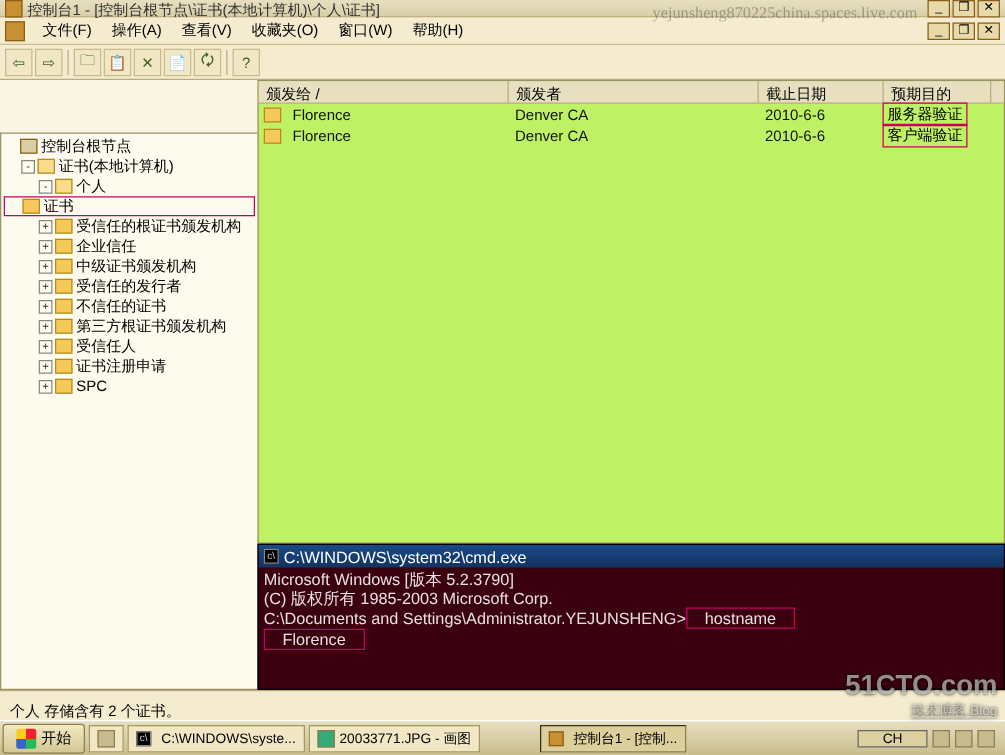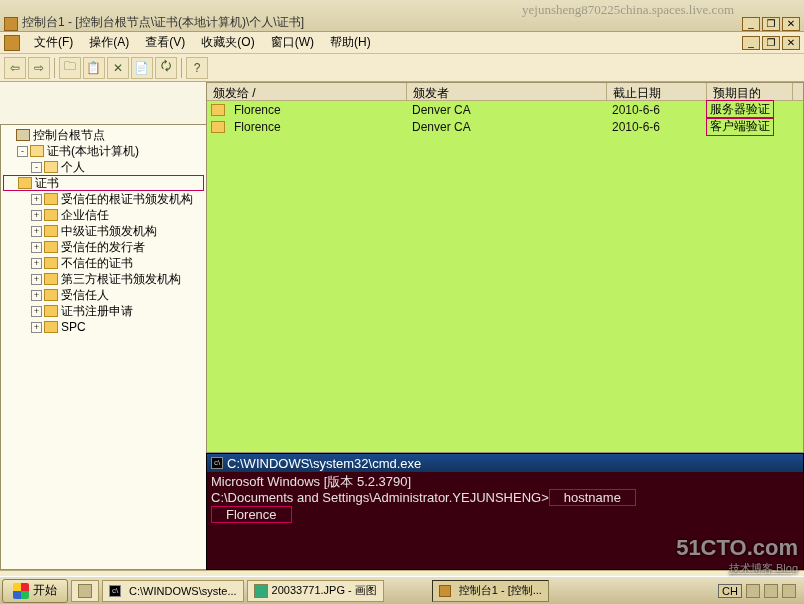--- a/index.html
+++ b/index.html
@@ -1,19 +1,19 @@
 <!DOCTYPE html>
 <html><head>
 <meta charset="utf-8">
 <style>
   * { box-sizing: border-box; margin: 0; padding: 0; font-family: "SimSun", "Tahoma", sans-serif; }
   body { width: 804px; height: 604px; background: #f5ecd0; font-size: 12px; position: relative; overflow: hidden; }
   
   
-  .titlebar { height: 32px; background: linear-gradient(#e8dfc0,#d8cfa8); display:flex; align-items:flex-end; padding:0 4px; border-bottom:1px solid #b0a070; }
+  .titlebar { height: 14px; background: linear-gradient(#e8dfc0,#d8cfa8); display:flex; align-items:flex-start; padding:0 4px; border-bottom:1px solid #b0a070; }
   .tb-icon { width:14px; height:14px; background:#c98f33; border:1px solid #8a5f1a; margin-right:4px; }
   .title { flex:1; font-size:12px; color:#333; }
   .watermark { position:absolute; top:2px; right:70px; color:rgba(80,80,80,.45); font-family:Tahoma; font-size:13px; z-index:20; }
   .ctrlbox { display:flex; gap:2px; }
   .ctrlbtn { width:18px; height:14px; border:1px solid #8a5f1a; background:#e8d9a8; font-size:10px; line-height:12px; text-align:center; cursor:pointer; }
   
   
   .menubar { height:22px; background:#f5ecd0; display:flex; align-items:center; padding:0 4px; border-bottom:1px solid #ccc092; }
   .menuicon { width:16px; height:16px; background:#c98f33; border:1px solid #8a5f1a; margin-right:6px; }
   .menuitem { padding:2px 8px; cursor:pointer; }
@@ -209,20 +209,21 @@
       </div>
     </div>
 
     <div class="console">
       <div class="contitle">
         <span class="ci">c\</span>
         <span>C:\WINDOWS\system32\cmd.exe</span>
       </div>
       <div class="conbody">
         <div>Microsoft Windows [版本 5.2.3790]</div>
+        <div>(C) 版权所有 1985-2003 Microsoft Corp.</div>
         <div></div>
         <div><span>C:\Documents and Settings\Administrator.YEJUNSHENG&gt;</span><span class="cmdbox">hostname</span></div>
         <div><span class="cmdbox">Florence</span></div>
       </div>
     </div>
   </div>
 </div>
 
 <div class="status">个人 存储含有 2 个证书。</div>
 
@@ -240,21 +241,21 @@
     </div>
   <div class="task">
       <span class="trayic" style="background:#3a7"></span>
       <span>20033771.JPG - 画图</span>
     </div>
   <div class="task active">
       <span class="tb-icon" style="width:12px;height:12px"></span>
       <span>控制台1 - [控制...</span>
     </div>
   <div class="tray">
-    <span style="border:1px solid #666;background:#dcd0a0;padding:0 3px">CH</span>
+    <span style="border:1px solid #666;background:#dcd0a0;padding:0 19px">CH</span>
     <span class="trayic"></span>
     <span class="trayic"></span>
     <span class="trayic"></span>
   </div>
 </div>
 
 <div class="brand">
   <span>51CTO.com</span>
   <small>技术博客  Blog</small>
 </div>

